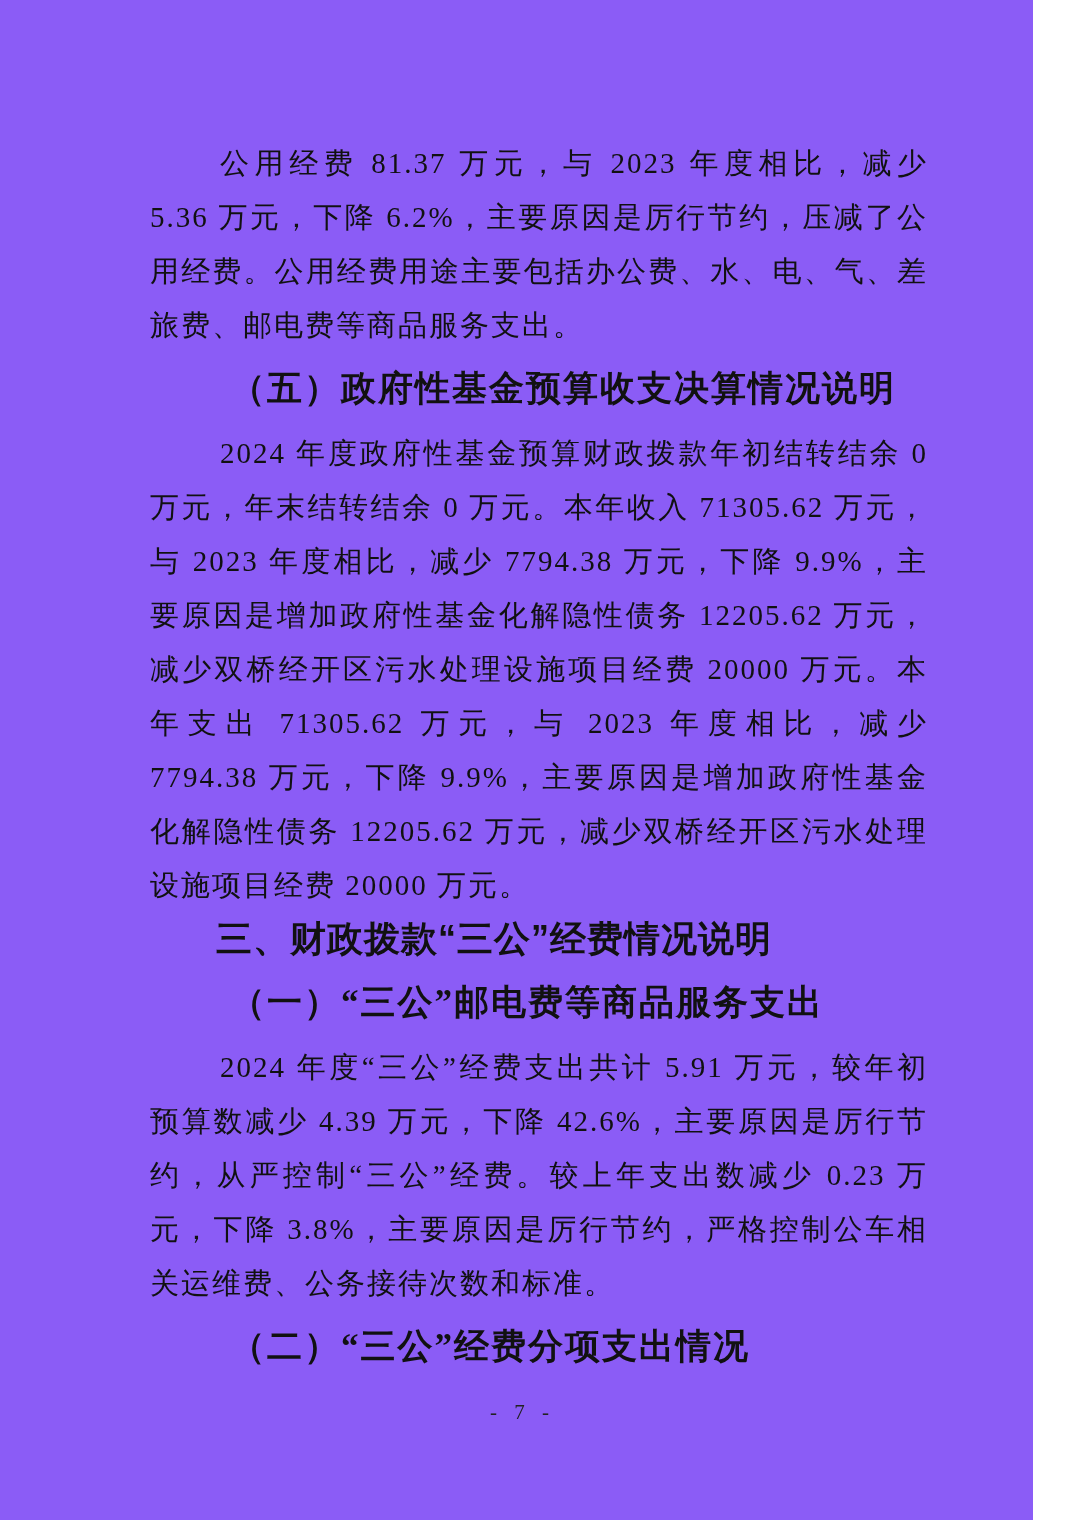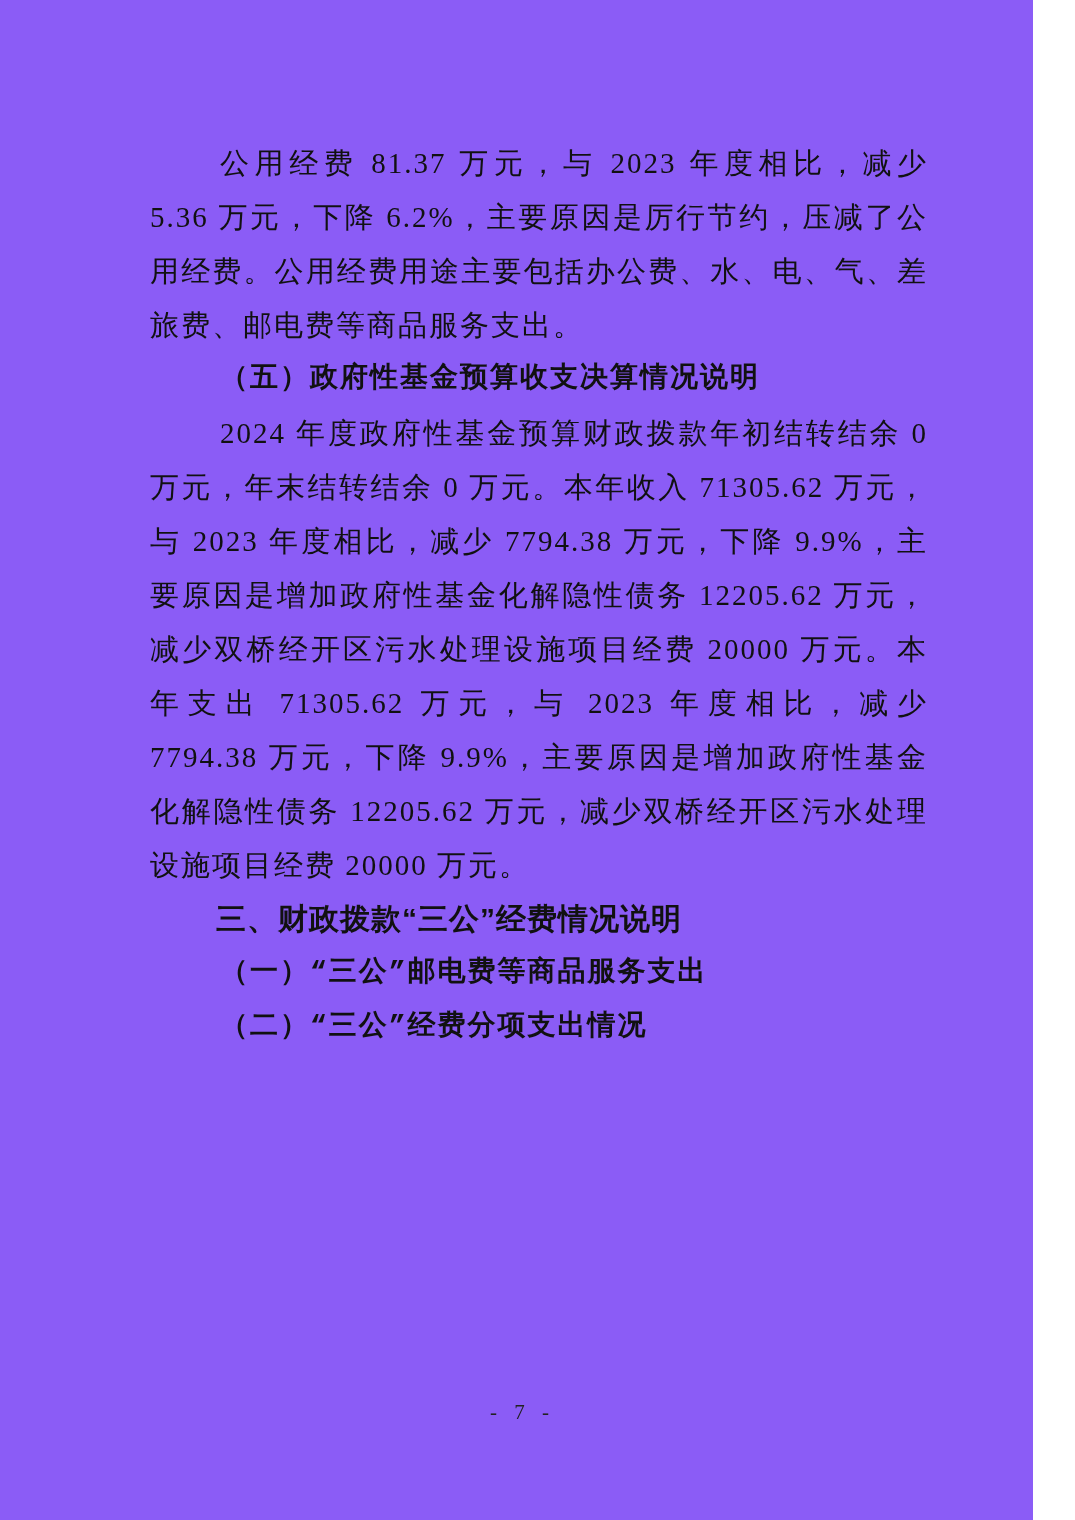--- a/index.html
+++ b/index.html
@@ -26,30 +26,30 @@
     font-size: 29px;
     line-height: 54px;
     letter-spacing: 2px;
     text-align: justify;
     text-justify: inter-ideograph;
     text-indent: 70px;
     margin: 0;
     font-weight: 400;
   }
   .h-kai {
-    font-size: 28px;
+    font-size: 35px;
     line-height: 54px;
     letter-spacing: 2px;
     text-indent: 70px;
-    margin: 0;
+    margin: 10px;
     font-weight: 700;
-    font-family: Liberation Mono, monospace;
+    font-family: Liberation Serif, serif;
   }
   .h-hei {
-    font-size: 30px;
+    font-size: 36px;
     line-height: 54px;
     letter-spacing: 1px;
     text-indent: 66px;
     margin: 0;
     font-weight: 700;
     font-family: "Liberation Sans", "DejaVu Sans", sans-serif;
   }
   .footer {
     position: absolute;
     top: 1400px;
@@ -65,17 +65,18 @@
 </head>
 <body>
 
 <div class="page">
   <div class="content">
     <p class="para">公用经费 81.37 万元，与 2023 年度相比，减少 5.36 万元，下降 6.2%，主要原因是厉行节约，压减了公用经费。公用经费用途主要包括办公费、水、电、气、差旅费、邮电费等商品服务支出。</p>
     <p class="h-kai">（五）政府性基金预算收支决算情况说明</p>
     <p class="para">2024 年度政府性基金预算财政拨款年初结转结余 0 万元，年末结转结余 0 万元。本年收入 71305.62 万元，与 2023 年度相比，减少 7794.38 万元，下降 9.9%，主要原因是增加政府性基金化解隐性债务 12205.62 万元，减少双桥经开区污水处理设施项目经费 20000 万元。本年支出 71305.62 万元，与 2023 年度相比，减少 7794.38 万元，下降 9.9%，主要原因是增加政府性基金化解隐性债务 12205.62 万元，减少双桥经开区污水处理设施项目经费 20000 万元。</p>
     <p class="h-hei">三、财政拨款“三公”经费情况说明</p>
     <p class="h-kai">（一）“三公”邮电费等商品服务支出</p>
+    <p class="para">2024 年度“三公”经费支出共计 5.91 万元，较年初预算数减少 4.39 万元，下降 42.6%，主要原因是厉行节约，从严控制“三公”经费。较上年支出数减少 0.23 万元，下降 3.8%，主要原因是厉行节约，严格控制公车相关运维费、公务接待次数和标准。</p>
     <p class="h-kai">（二）“三公”经费分项支出情况</p>
   </div>
 
   <div class="footer">- 7 -</div>
 </div>
 
 </body></html>

